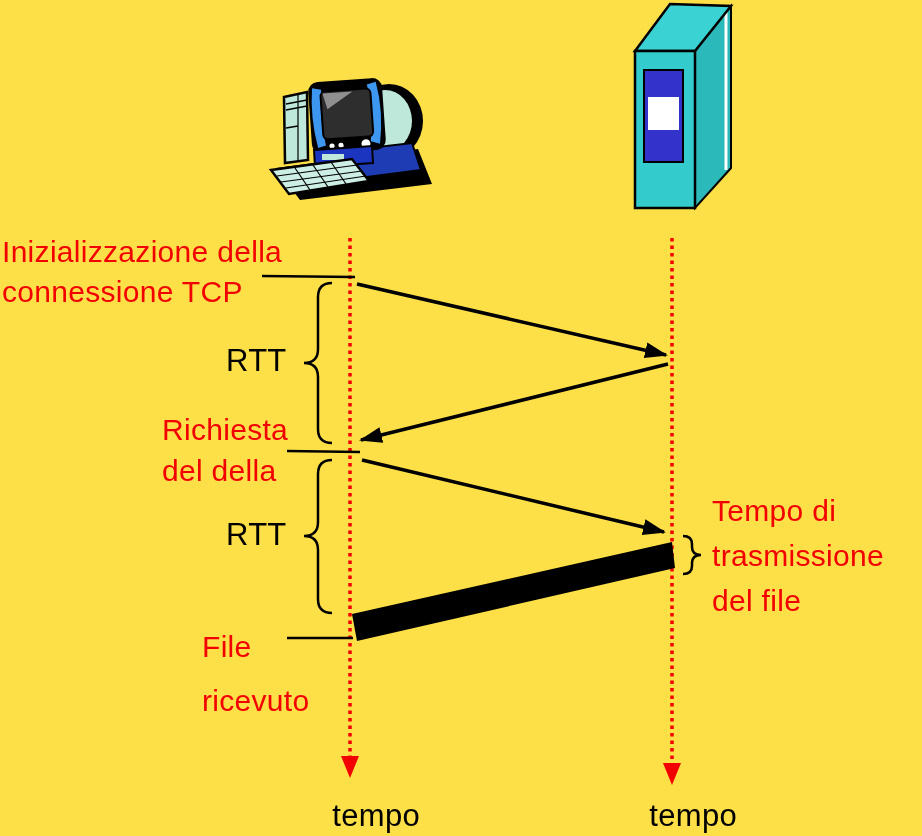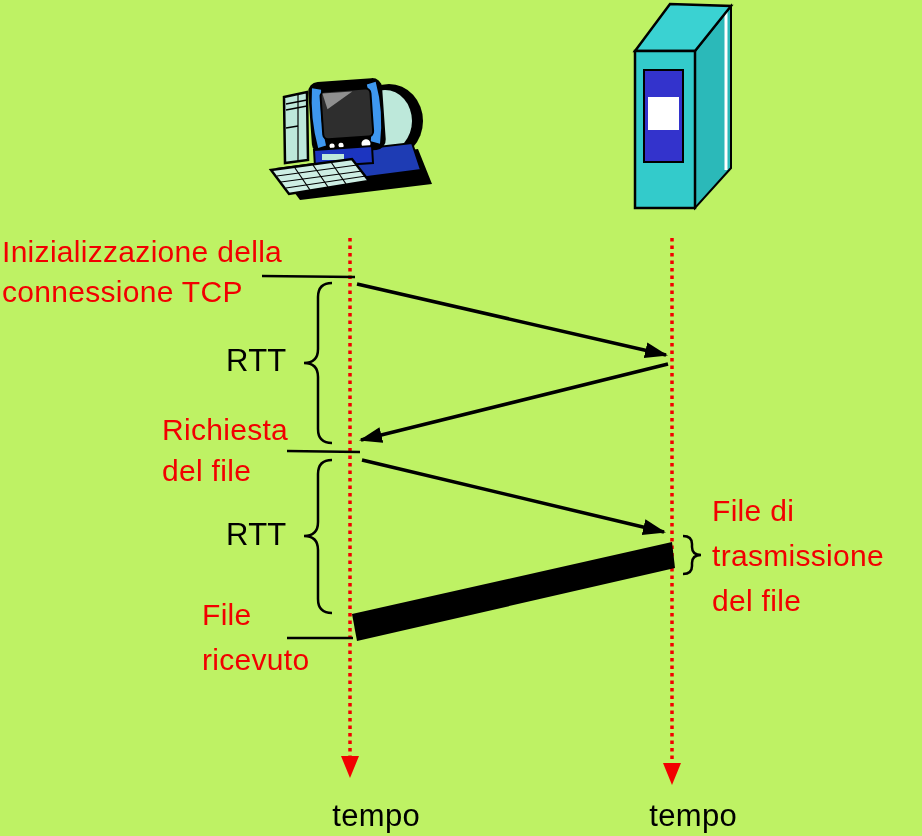--- a/index.html
+++ b/index.html
@@ -1,19 +1,19 @@
 <!DOCTYPE html>
 <html style="--accent-red: #f20000;"><head>
 <meta charset="utf-8">
 <style>
   html,body{margin:0;padding:0;background:#ffffff;}
   .canvas{
     position:relative;
     width:922px;height:836px;
-    background:#bef264;
+    background:#fde047;
     font-family:"Liberation Sans", sans-serif;
     overflow:hidden;
   }
   svg.layer{position:absolute;left:0;top:0;}
   .label{
     position:absolute;
     white-space:pre-line;
     color:#000;
     font-size:30px;
     line-height:40px;
@@ -100,28 +100,28 @@
 
     <polygon points="672,542 675,568 357,641 352,614" fill="#000"></polygon>
   </svg>
 
   <div class="label red" style="left:2px;   top:232px; line-height:40px;">Inizializzazione della
 connessione TCP</div>
 
   <div class="label" style="left:226px; top:345px; line-height:31px; font-size:31px;">RTT</div>
 
   <div class="label red" style="left:162px; top:409px; line-height:41px;">Richiesta
-del file</div>
+del della</div>
 
   <div class="label" style="left:226px; top:519px; line-height:31px; font-size:31px;">RTT</div>
 
-  <div class="label red" style="left:202px; top:592px; line-height:45px;">File
+  <div class="label red" style="left:202px; top:620px; line-height:54px;">File
 ricevuto</div>
 
-  <div class="label red" style="left:712px; top:488px; line-height:45px;">File di
+  <div class="label red" style="left:712px; top:488px; line-height:45px;">Tempo di
 trasmissione
 del file</div>
 
   <div class="label center" style="left:305px; top:800px; width:115px; line-height:31px; font-size:31px;">tempo</div>
 
   <div class="label center" style="left:622px; top:800px; width:115px; line-height:31px; font-size:31px;">tempo</div>
 
 </div>
 
 </body></html>

